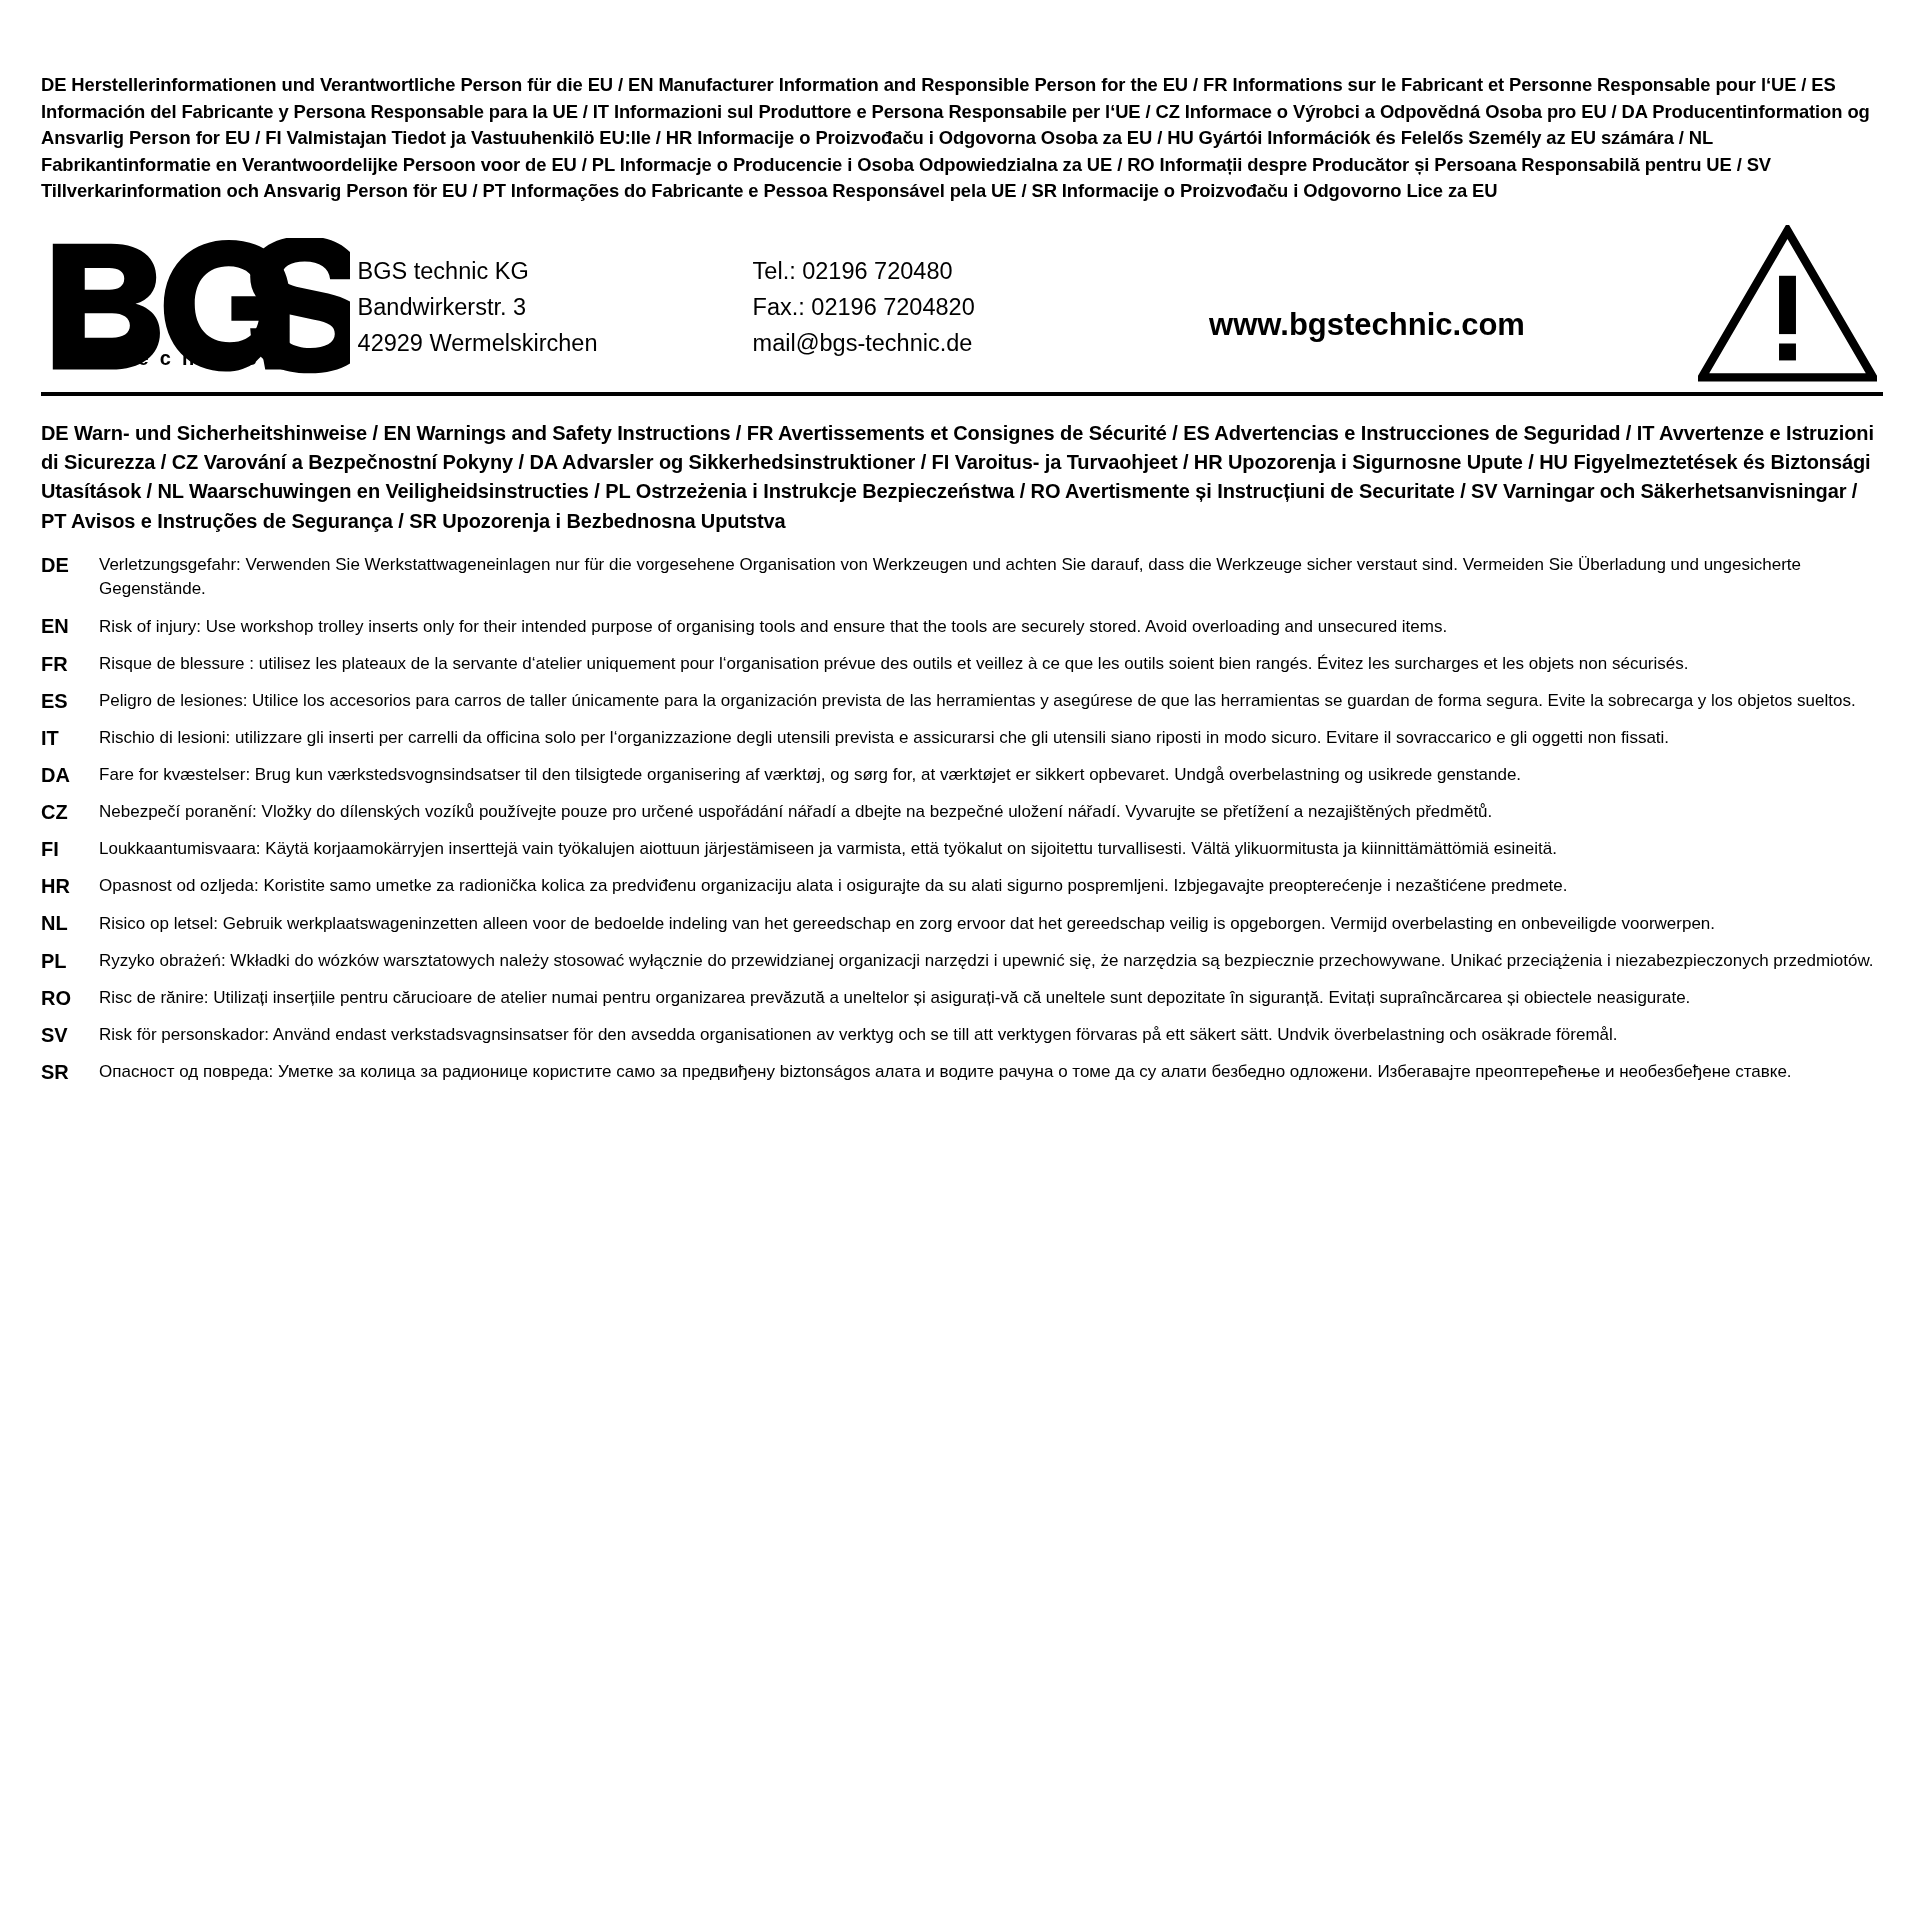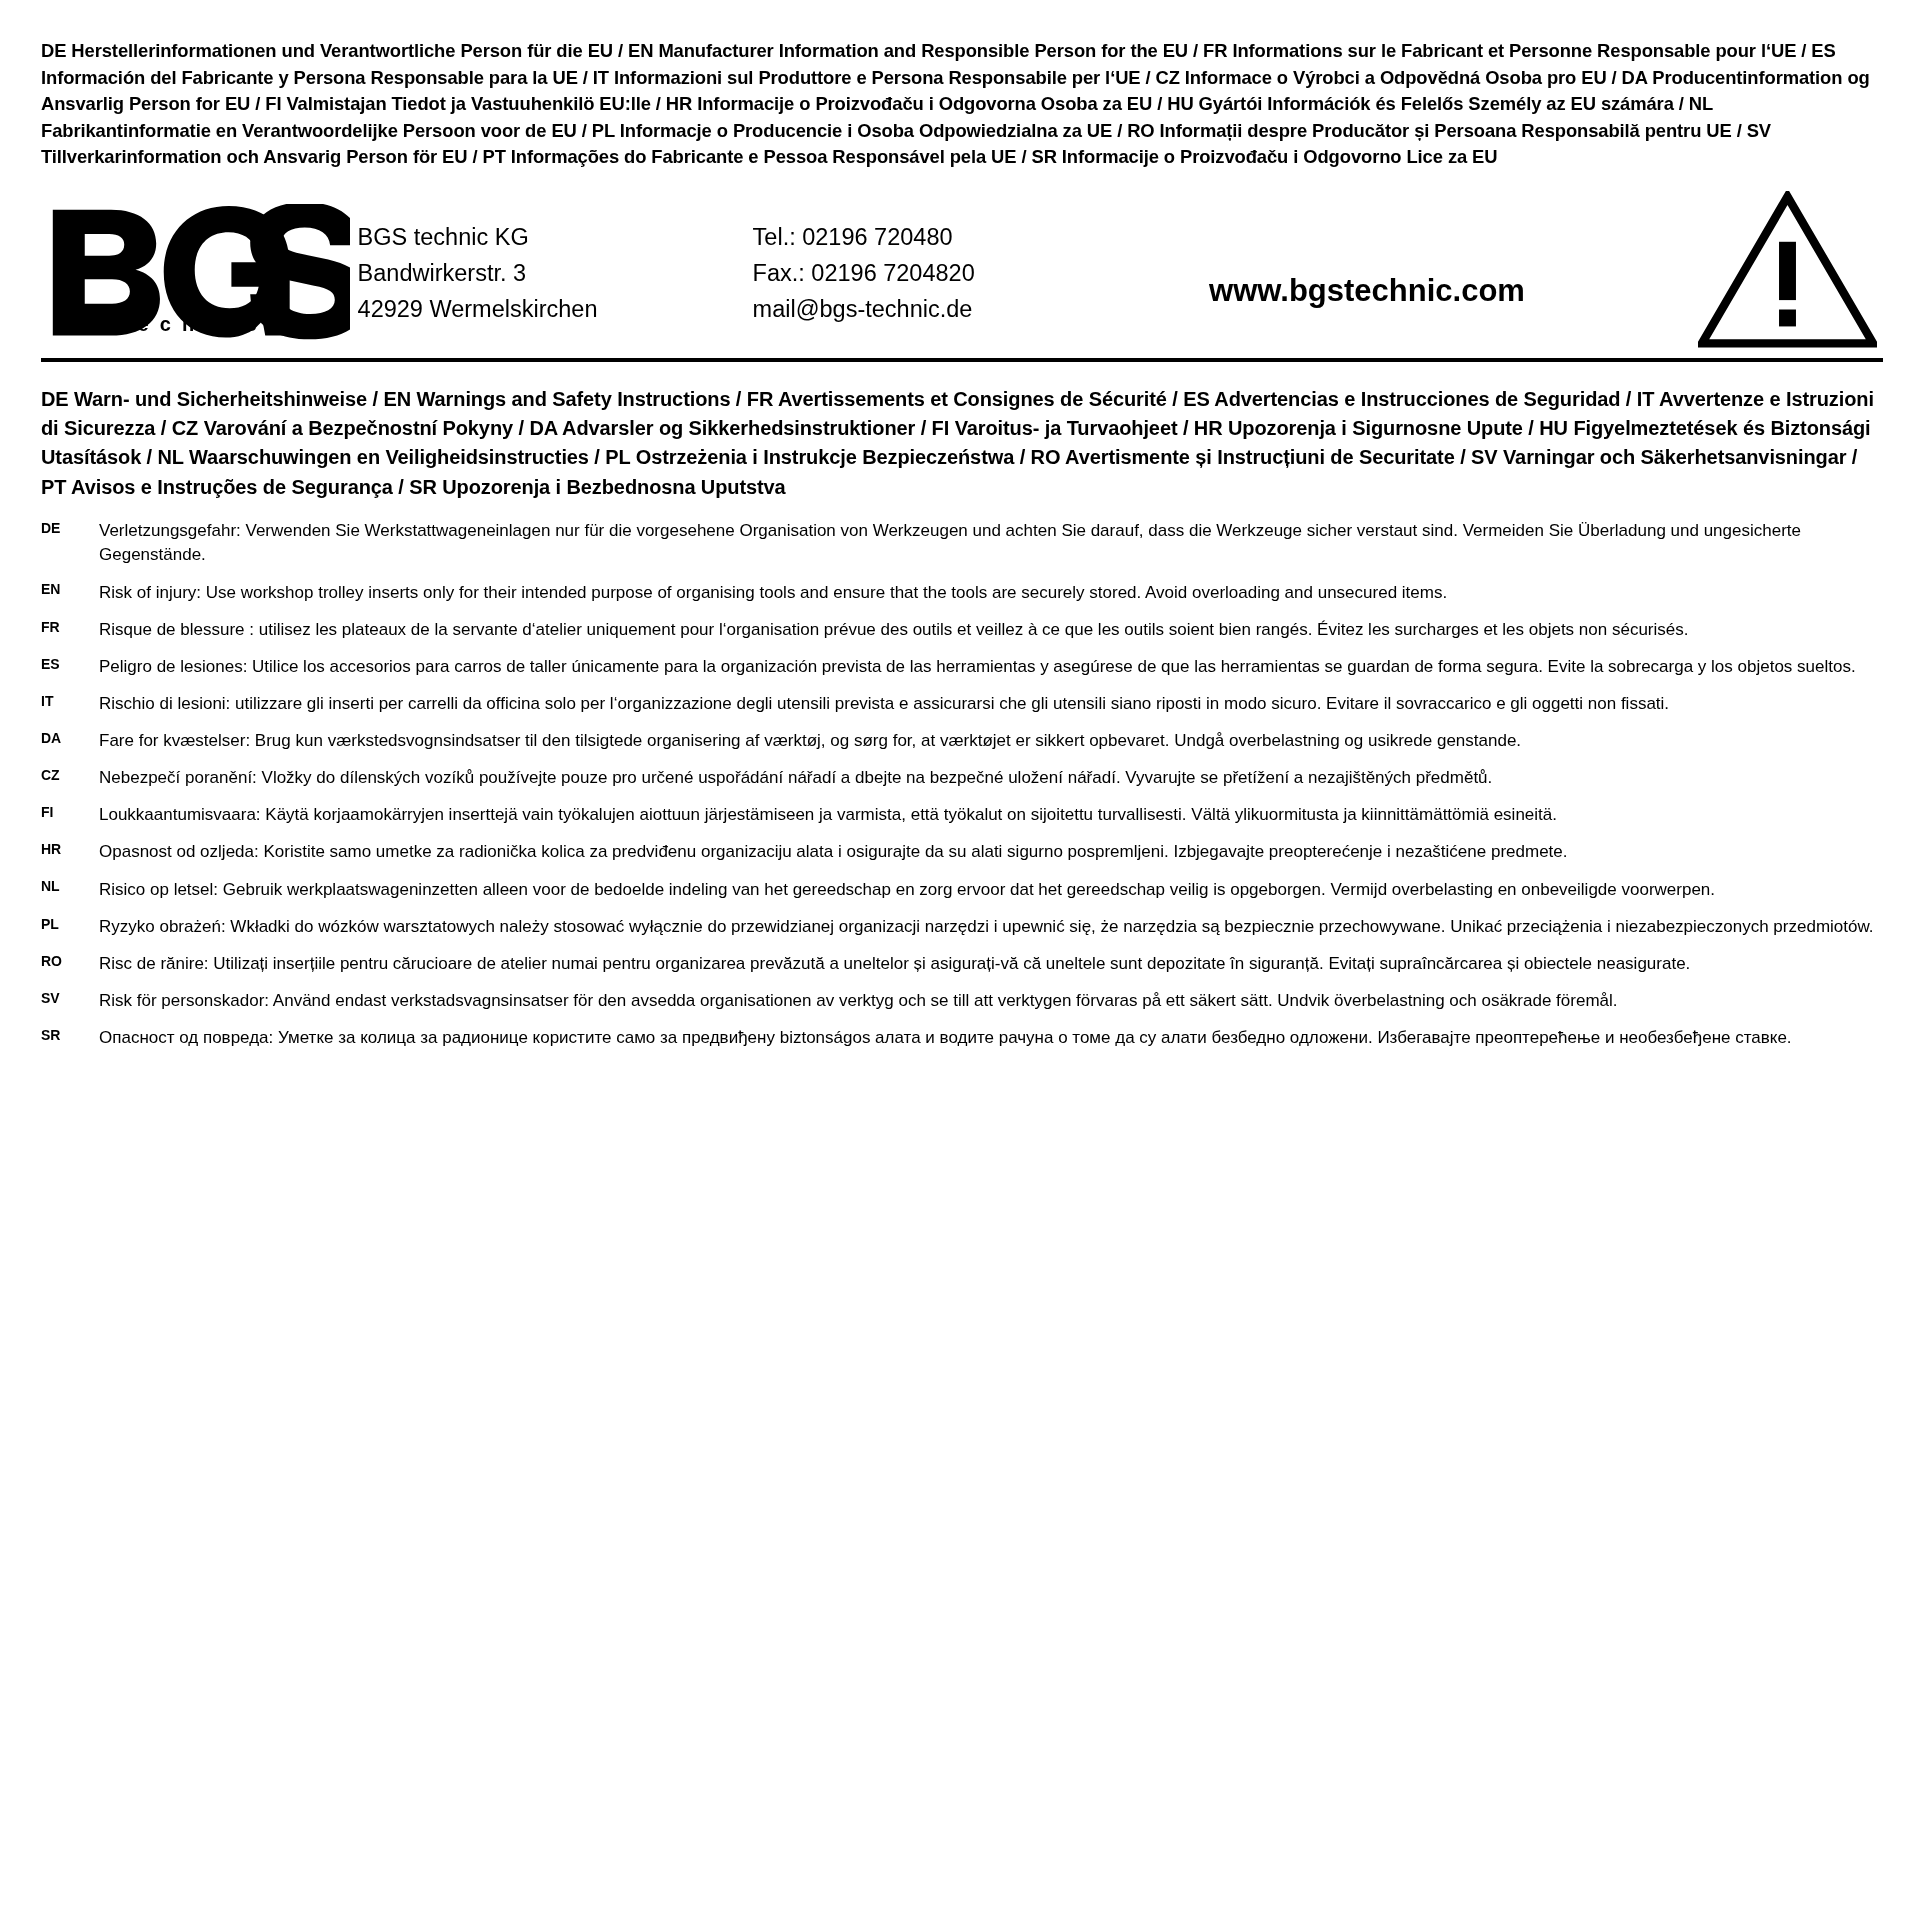--- a/index.html
+++ b/index.html
@@ -12,20 +12,21 @@
     height: 1928px;
     font-family: "Liberation Sans", sans-serif;
     color: #000000;
     -webkit-font-smoothing: antialiased;
   }
   .page {
     box-sizing: border-box;
     width: 1928px;
     height: 1680px;
     padding: 38px 45px 0 41px;
+    margin-top: 34px;
   }
 
   
   .title-block {
     font-size: 18.4px;
     font-weight: bold;
     line-height: 1.44;
     letter-spacing: -0.1px;
     margin: 0 0 17px 0;
     max-width: 1846px;
@@ -89,21 +90,21 @@
   }
 
   
   .entries { margin-top: 15px; }
   .entry {
     display: flex;
     margin-bottom: 13px;
   }
   .entry .code {
     flex: 0 0 58px;
-    font-size: 14px;
+    font-size: 20px;
     font-weight: bold;
     padding-top: 0.9px;
   }
   .entry .text {
     flex: 1 1 auto;
     font-size: 17px;
     line-height: 1.42;
     max-width: 1780px;
   }
 </style>

